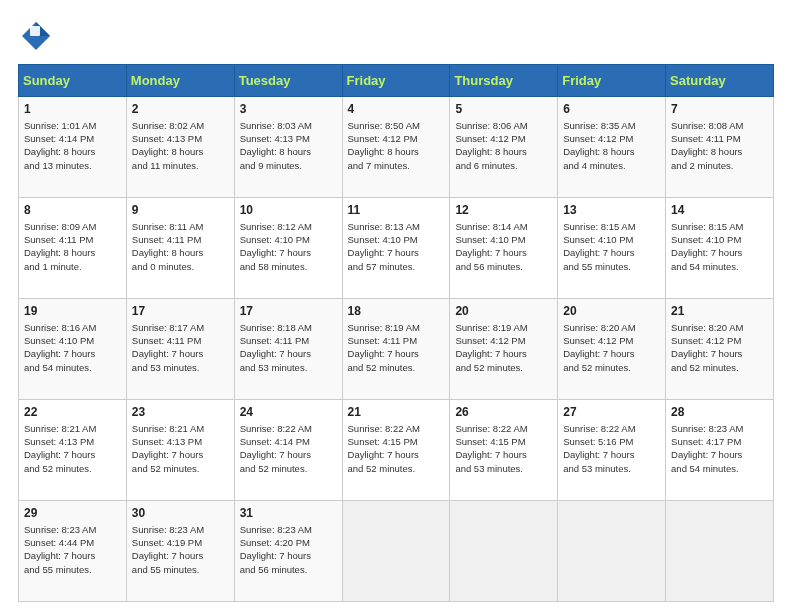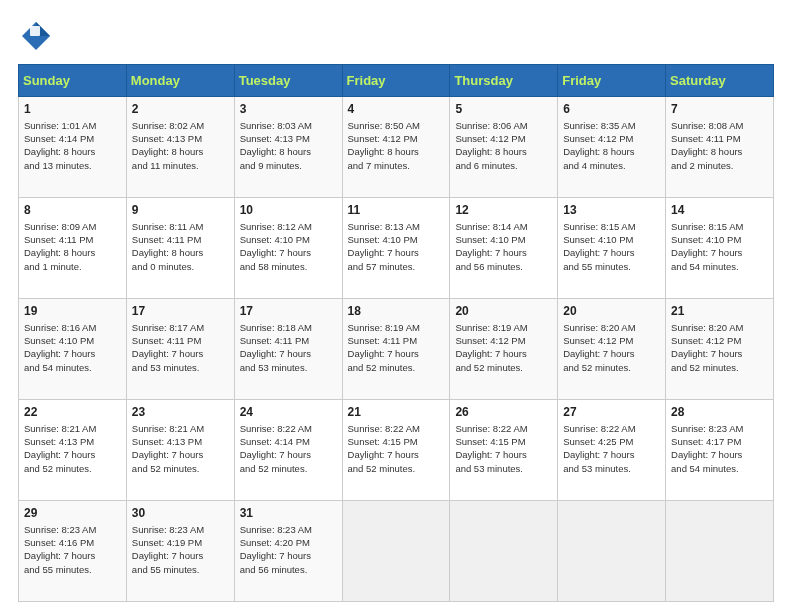--- a/index.html
+++ b/index.html
@@ -313,37 +313,37 @@
           <td>
             <span class="day-num">26</span>
             <div>Sunrise: 8:22 AM</div>
             <div>Sunset: 4:15 PM</div>
             <div>Daylight: 7 hours</div>
             <div>and 53 minutes.</div>
           </td>
           <td>
             <span class="day-num">27</span>
             <div>Sunrise: 8:22 AM</div>
-            <div>Sunset: 4:25 PM</div>
+            <div>Sunset: 5:16 PM</div>
             <div>Daylight: 7 hours</div>
             <div>and 53 minutes.</div>
           </td>
           <td>
             <span class="day-num">28</span>
             <div>Sunrise: 8:23 AM</div>
             <div>Sunset: 4:17 PM</div>
             <div>Daylight: 7 hours</div>
             <div>and 54 minutes.</div>
           </td>
         </tr>
         <tr>
           <td>
             <span class="day-num">29</span>
             <div>Sunrise: 8:23 AM</div>
-            <div>Sunset: 4:16 PM</div>
+            <div>Sunset: 4:44 PM</div>
             <div>Daylight: 7 hours</div>
             <div>and 55 minutes.</div>
           </td>
           <td>
             <span class="day-num">30</span>
             <div>Sunrise: 8:23 AM</div>
             <div>Sunset: 4:19 PM</div>
             <div>Daylight: 7 hours</div>
             <div>and 55 minutes.</div>
           </td>

